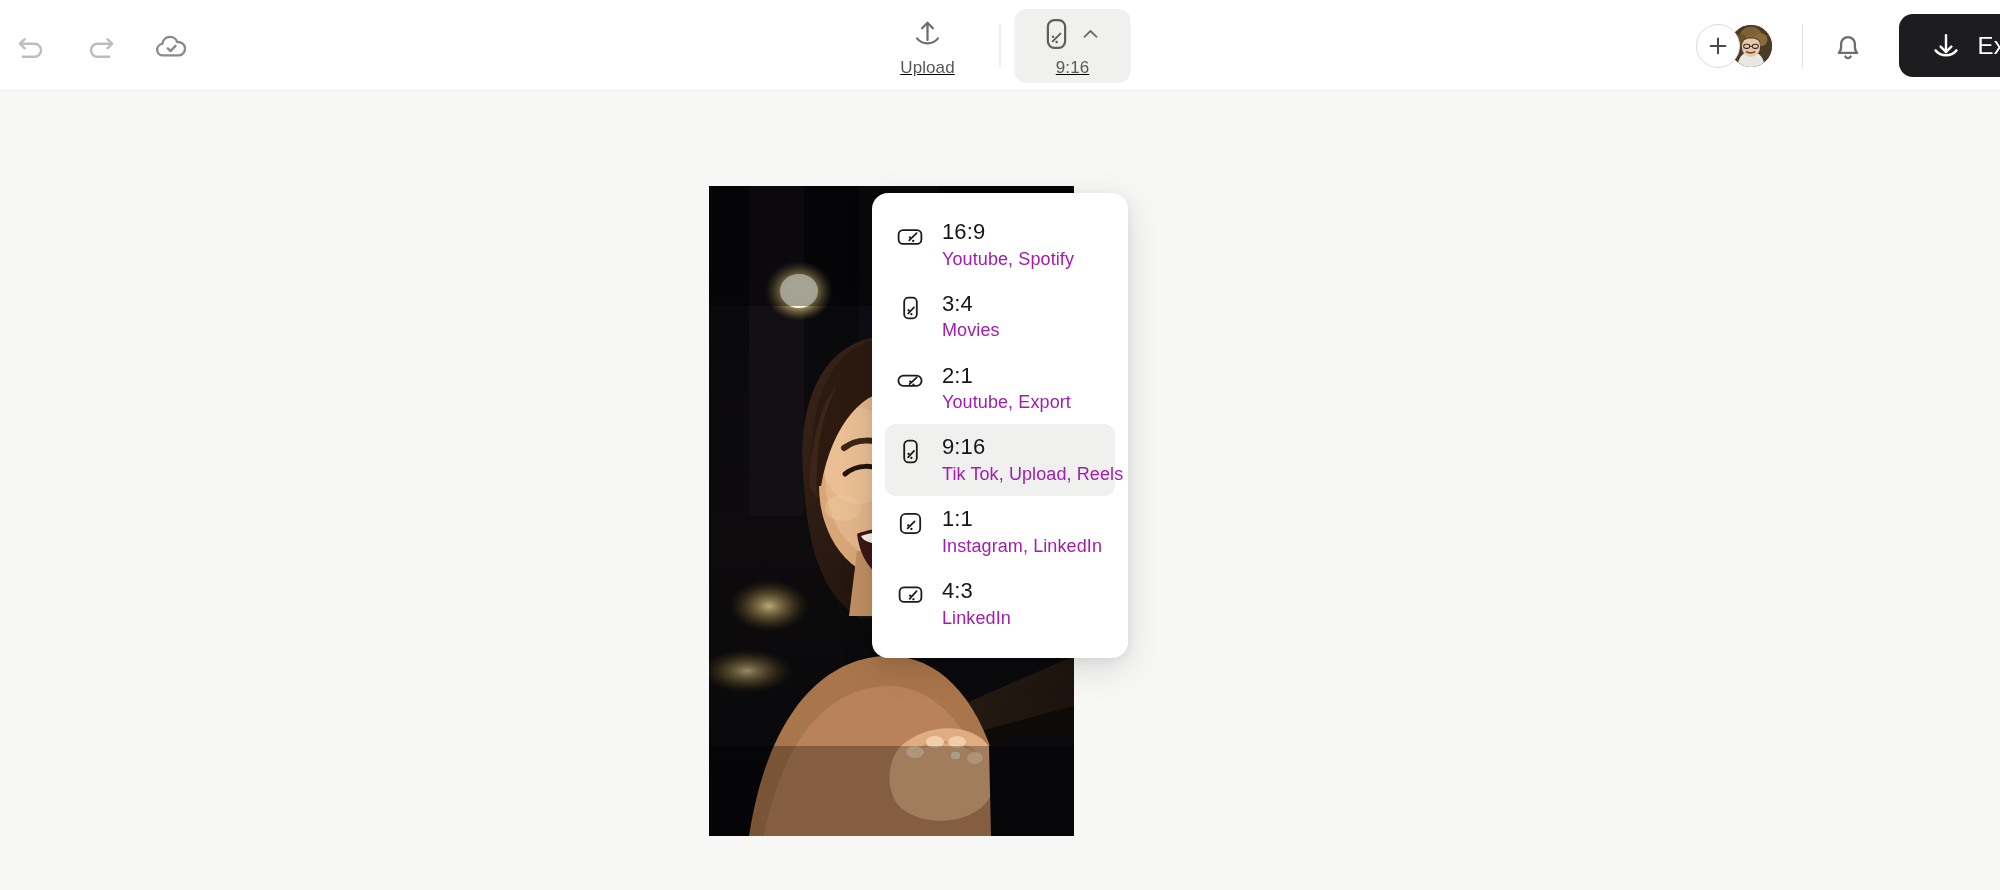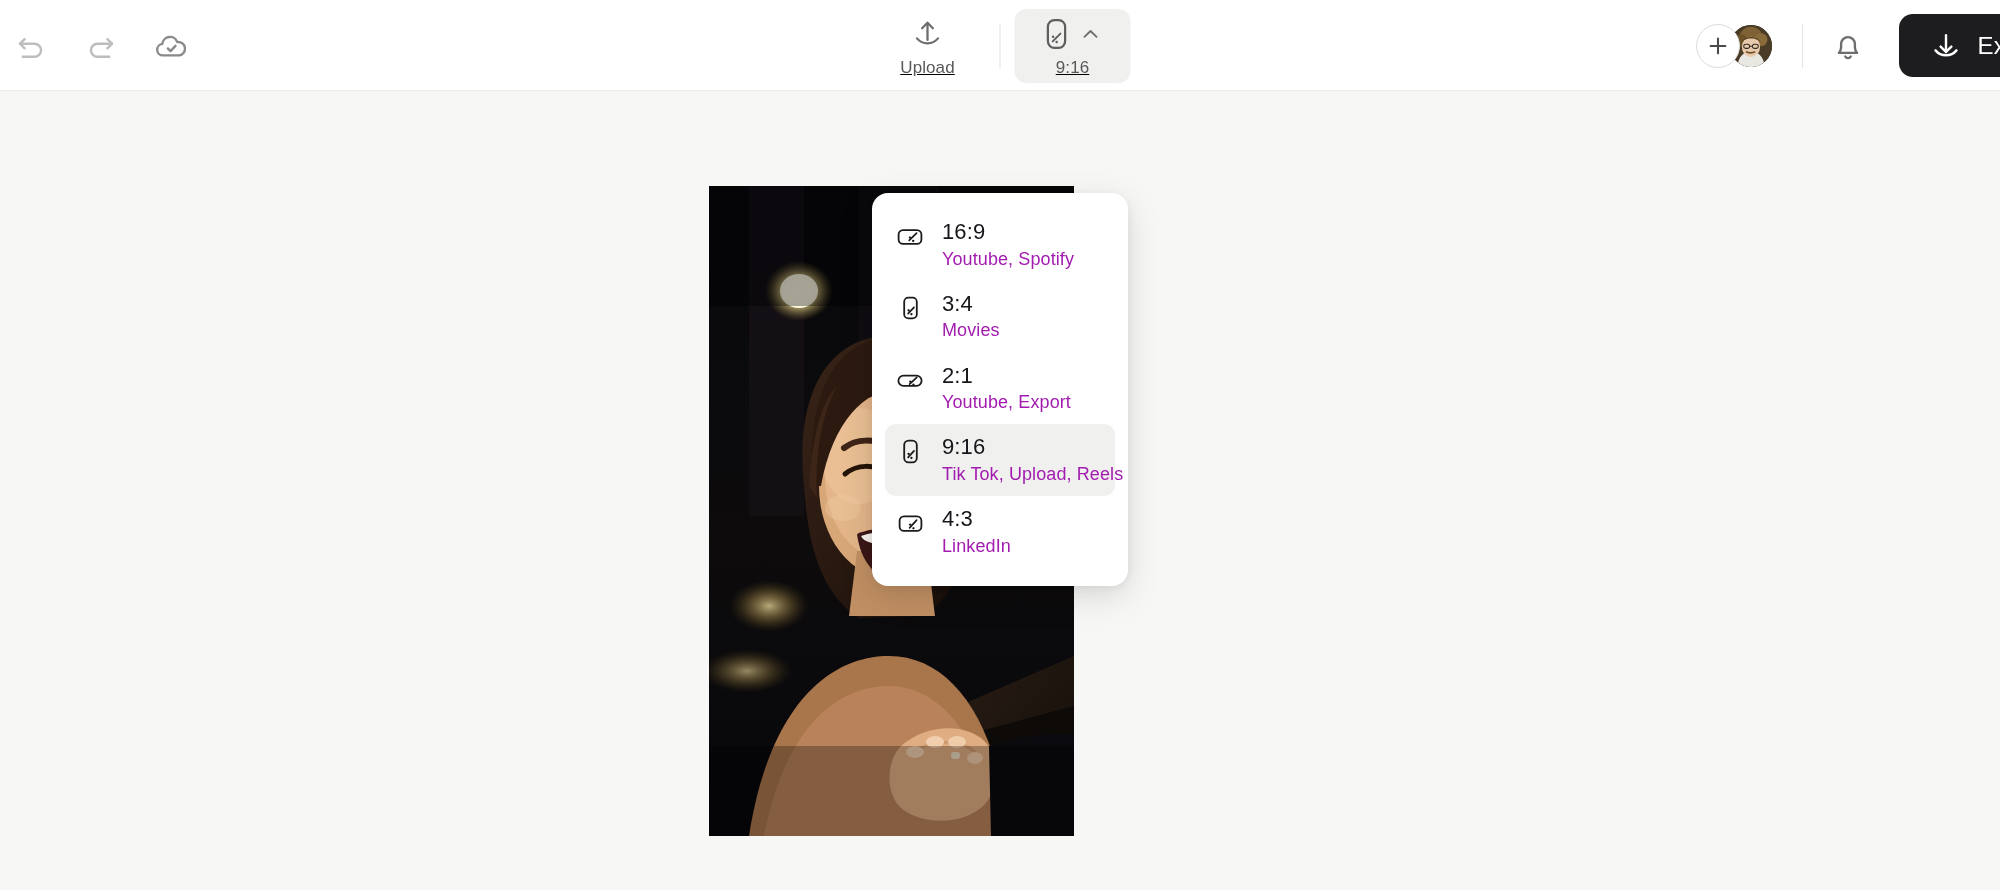--- a/index.html
+++ b/index.html
@@ -496,20 +496,34 @@
             <path d="M6.6 14.9l.03.03" stroke="#1b1b1b" stroke-width="2.3" stroke-linecap="round"></path>
             <path d="M9.4 18.9l.03.03" stroke="#1b1b1b" stroke-width="2.3" stroke-linecap="round"></path>
           </svg>
         </span>
         <span class="ratio-text">
           <span class="ratio-name">9:16</span>
           <span class="ratio-sub">Tik Tok, Upload, Reels</span>
         </span>
       </div>
 
+      <div class="ratio-item">
+        <span class="ratio-ico">
+          <svg width="23" height="23" viewBox="0 0 23 23" fill="none">
+            <rect x="1.8" y="1.8" width="19.4" height="19.4" rx="5" stroke="#1b1b1b" stroke-width="1.8"></rect>
+            <path d="M8.6 16.4 15.6 9.4" stroke="#1b1b1b" stroke-width="1.7" stroke-linecap="round"></path>
+            <path d="M9.2 13.4l.03.03" stroke="#1b1b1b" stroke-width="2.3" stroke-linecap="round"></path>
+            <path d="M12.4 16.9l.03.03" stroke="#1b1b1b" stroke-width="2.3" stroke-linecap="round"></path>
+          </svg>
+        </span>
+        <span class="ratio-text">
+          <span class="ratio-name">1:1</span>
+          <span class="ratio-sub">Instagram, LinkedIn</span>
+        </span>
+      </div>
 
       <div class="ratio-item">
         <span class="ratio-ico">
           <svg width="25" height="21" viewBox="0 0 25 21" fill="none">
             <rect x="1.6" y="3.4" width="21.8" height="14.4" rx="4.4" stroke="#1b1b1b" stroke-width="1.8"></rect>
             <path d="M11.6 14.8 18.6 7.2" stroke="#1b1b1b" stroke-width="1.7" stroke-linecap="round"></path>
             <path d="M12.2 11.6l.03.03" stroke="#1b1b1b" stroke-width="2.3" stroke-linecap="round"></path>
             <path d="M15.4 15.2l.03.03" stroke="#1b1b1b" stroke-width="2.3" stroke-linecap="round"></path>
           </svg>
         </span>

